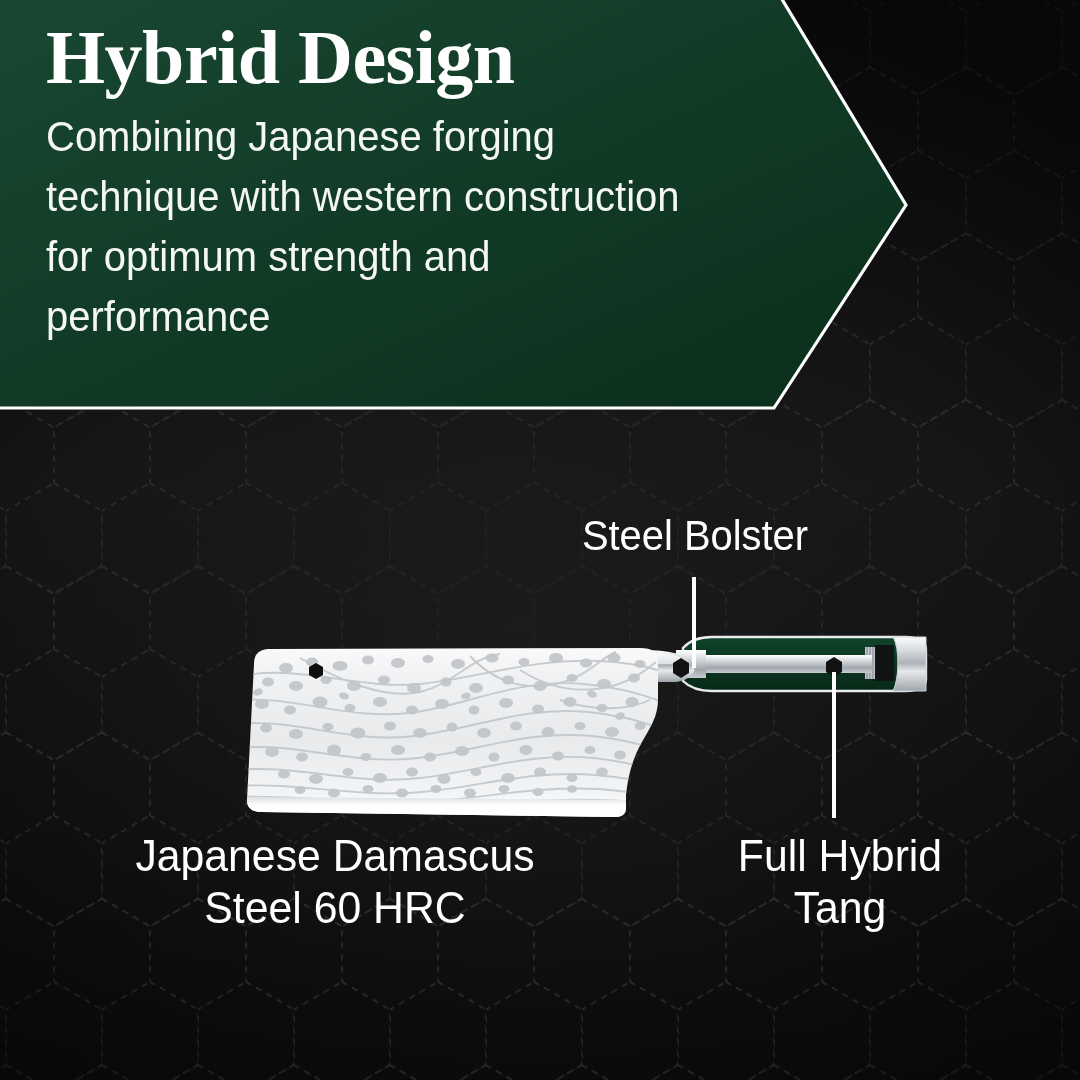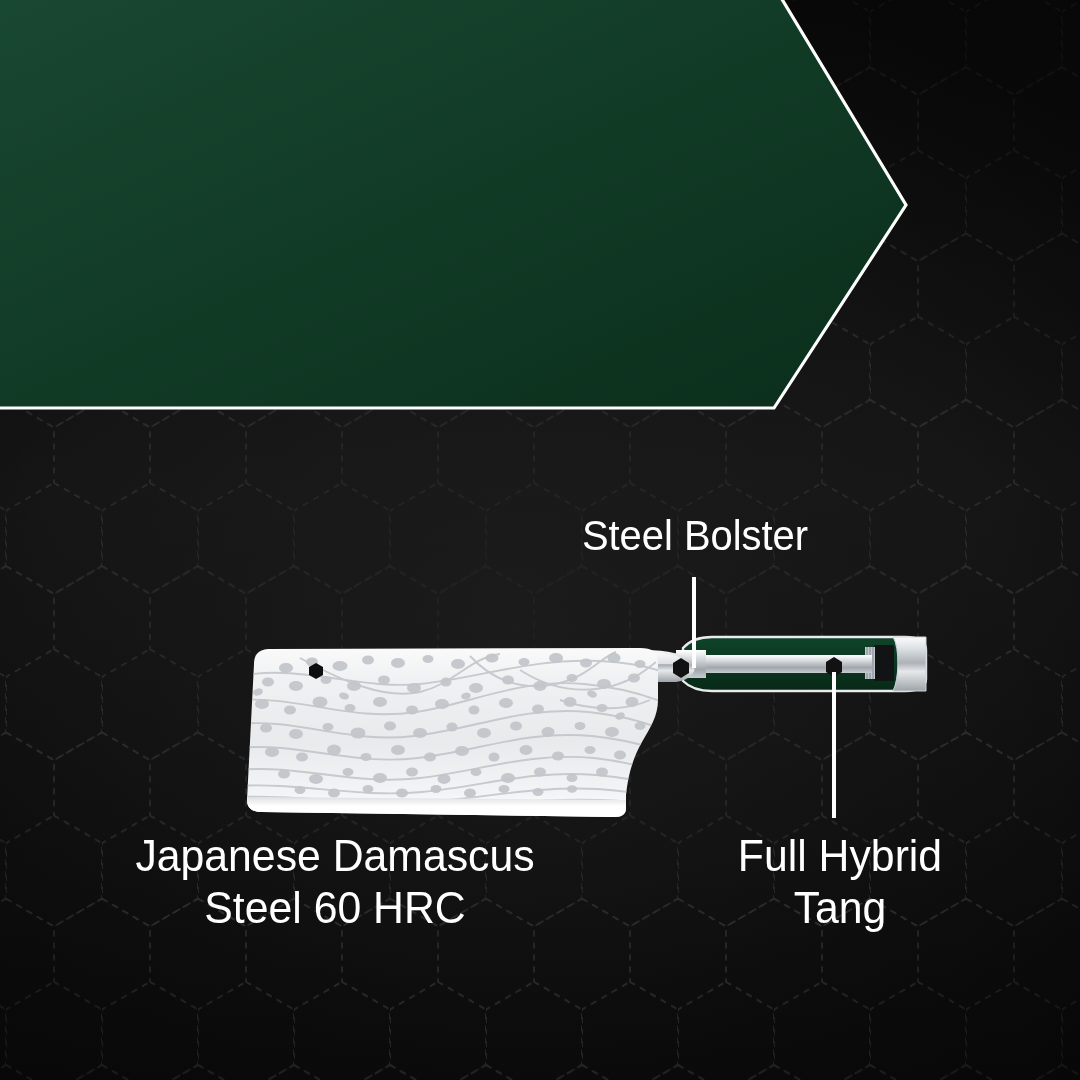--- a/index.html
+++ b/index.html
@@ -150,20 +150,27 @@
       <defs>
         <linearGradient id="greengrad" x1="0" y1="0" x2="1" y2="1">
           <stop offset="0%" stop-color="#194832"></stop>
           <stop offset="45%" stop-color="#123C27"></stop>
           <stop offset="100%" stop-color="#0A2E1B"></stop>
         </linearGradient>
       </defs>
       <path d="M -10 -10 L 778 -10 L 910 209 L 778 412 L -10 412 Z" fill="url(#greengrad)" stroke="#FFFFFF" stroke-width="3.2" stroke-linejoin="miter"></path>
     </svg>
 
+    <div id="banner-text">
+      <h1 id="banner-title">Hybrid Design</h1>
+      <p id="banner-subtitle">Combining Japanese forging
+technique with western construction
+for optimum strength and
+performance</p>
+    </div>
   </div>
 
   <div id="knife">
     <svg viewBox="0 0 1080 1080" aria-hidden="true">
       <defs>
 
         <linearGradient id="bladeGrad" x1="0" y1="0" x2="0" y2="1">
           <stop offset="0%" stop-color="#FAFAFB"></stop>
           <stop offset="18%" stop-color="#F0F1F2"></stop>
           <stop offset="55%" stop-color="#E9EAEC"></stop>

